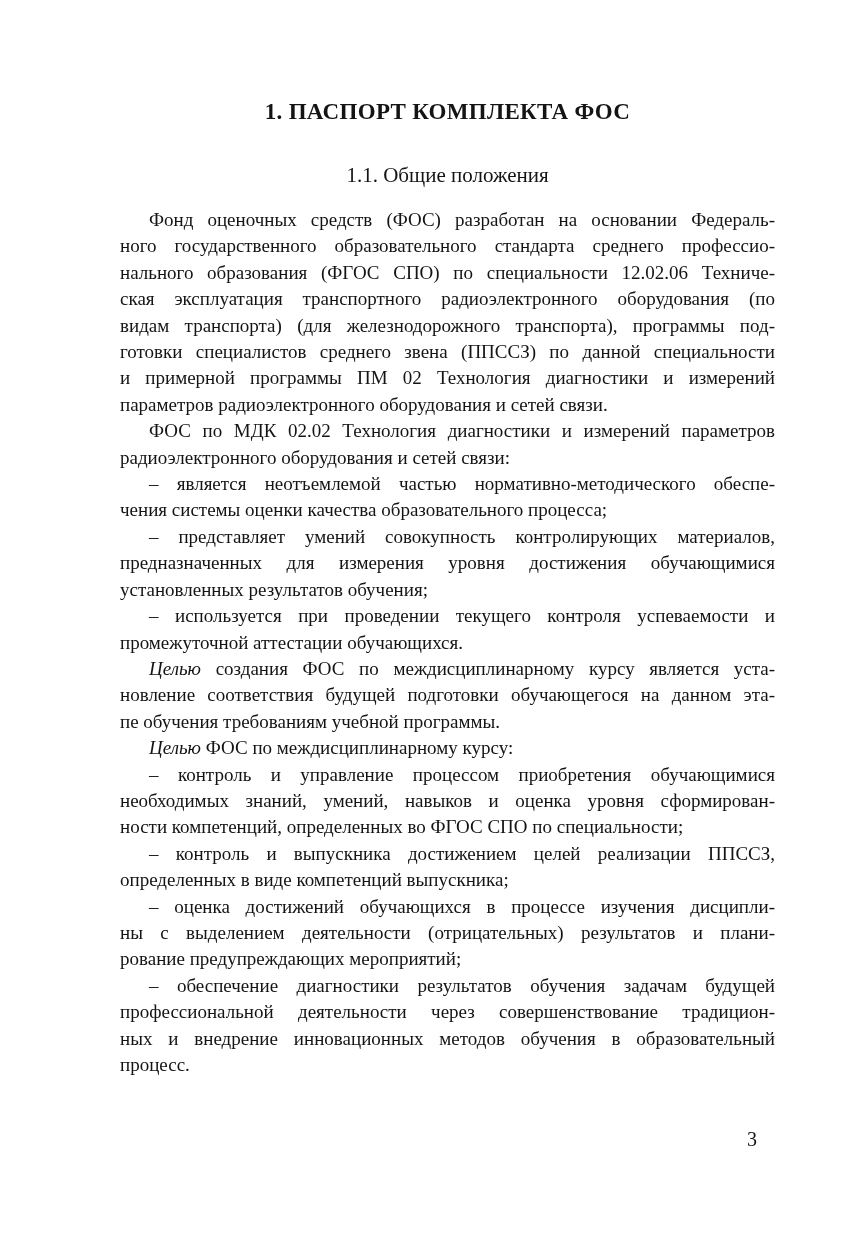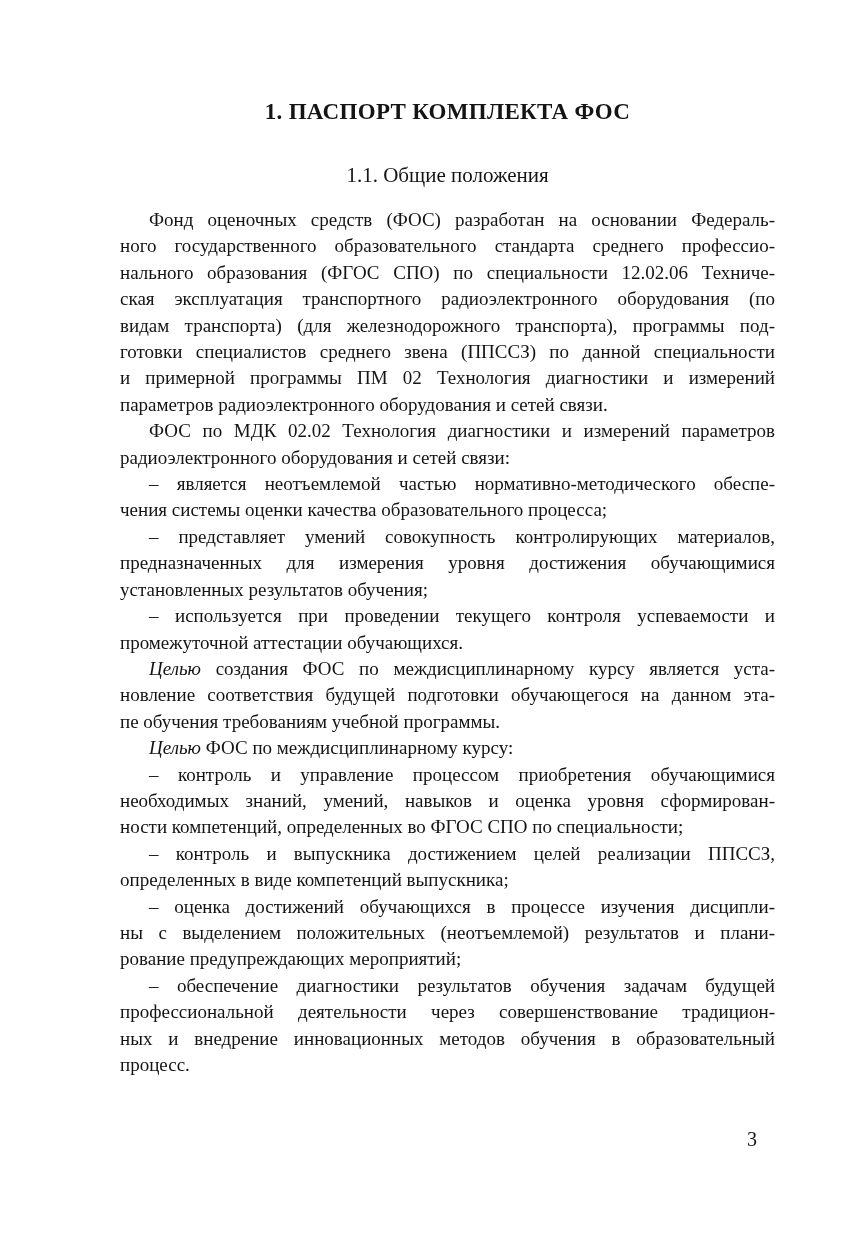--- a/index.html
+++ b/index.html
@@ -107,21 +107,21 @@
         <div class="line first">– контроль и управление процессом приобретения обучающимися</div>
         <div class="line">необходимых знаний, умений, навыков и оценка уровня сформирован-</div>
         <div class="line last">ности компетенций, определенных во ФГОС СПО по специальности;</div>
       </div>
       <div class="paragraph">
         <div class="line first">– контроль и выпускника достижением целей реализации ППССЗ,</div>
         <div class="line last">определенных в виде компетенций выпускника;</div>
       </div>
       <div class="paragraph">
         <div class="line first">– оценка достижений обучающихся в процессе изучения дисципли-</div>
-        <div class="line">ны с выделением положительных (неотъемлемой) результатов и плани-</div>
+        <div class="line">ны с выделением деятельности (отрицательных) результатов и плани-</div>
         <div class="line last">рование предупреждающих мероприятий;</div>
       </div>
       <div class="paragraph">
         <div class="line first">– обеспечение диагностики результатов обучения задачам будущей</div>
         <div class="line">профессиональной деятельности через совершенствование традицион-</div>
         <div class="line">ных и внедрение инновационных методов обучения в образовательный</div>
         <div class="line last">процесс.</div>
       </div>
     </div>
   <div class="page-number">3</div>

